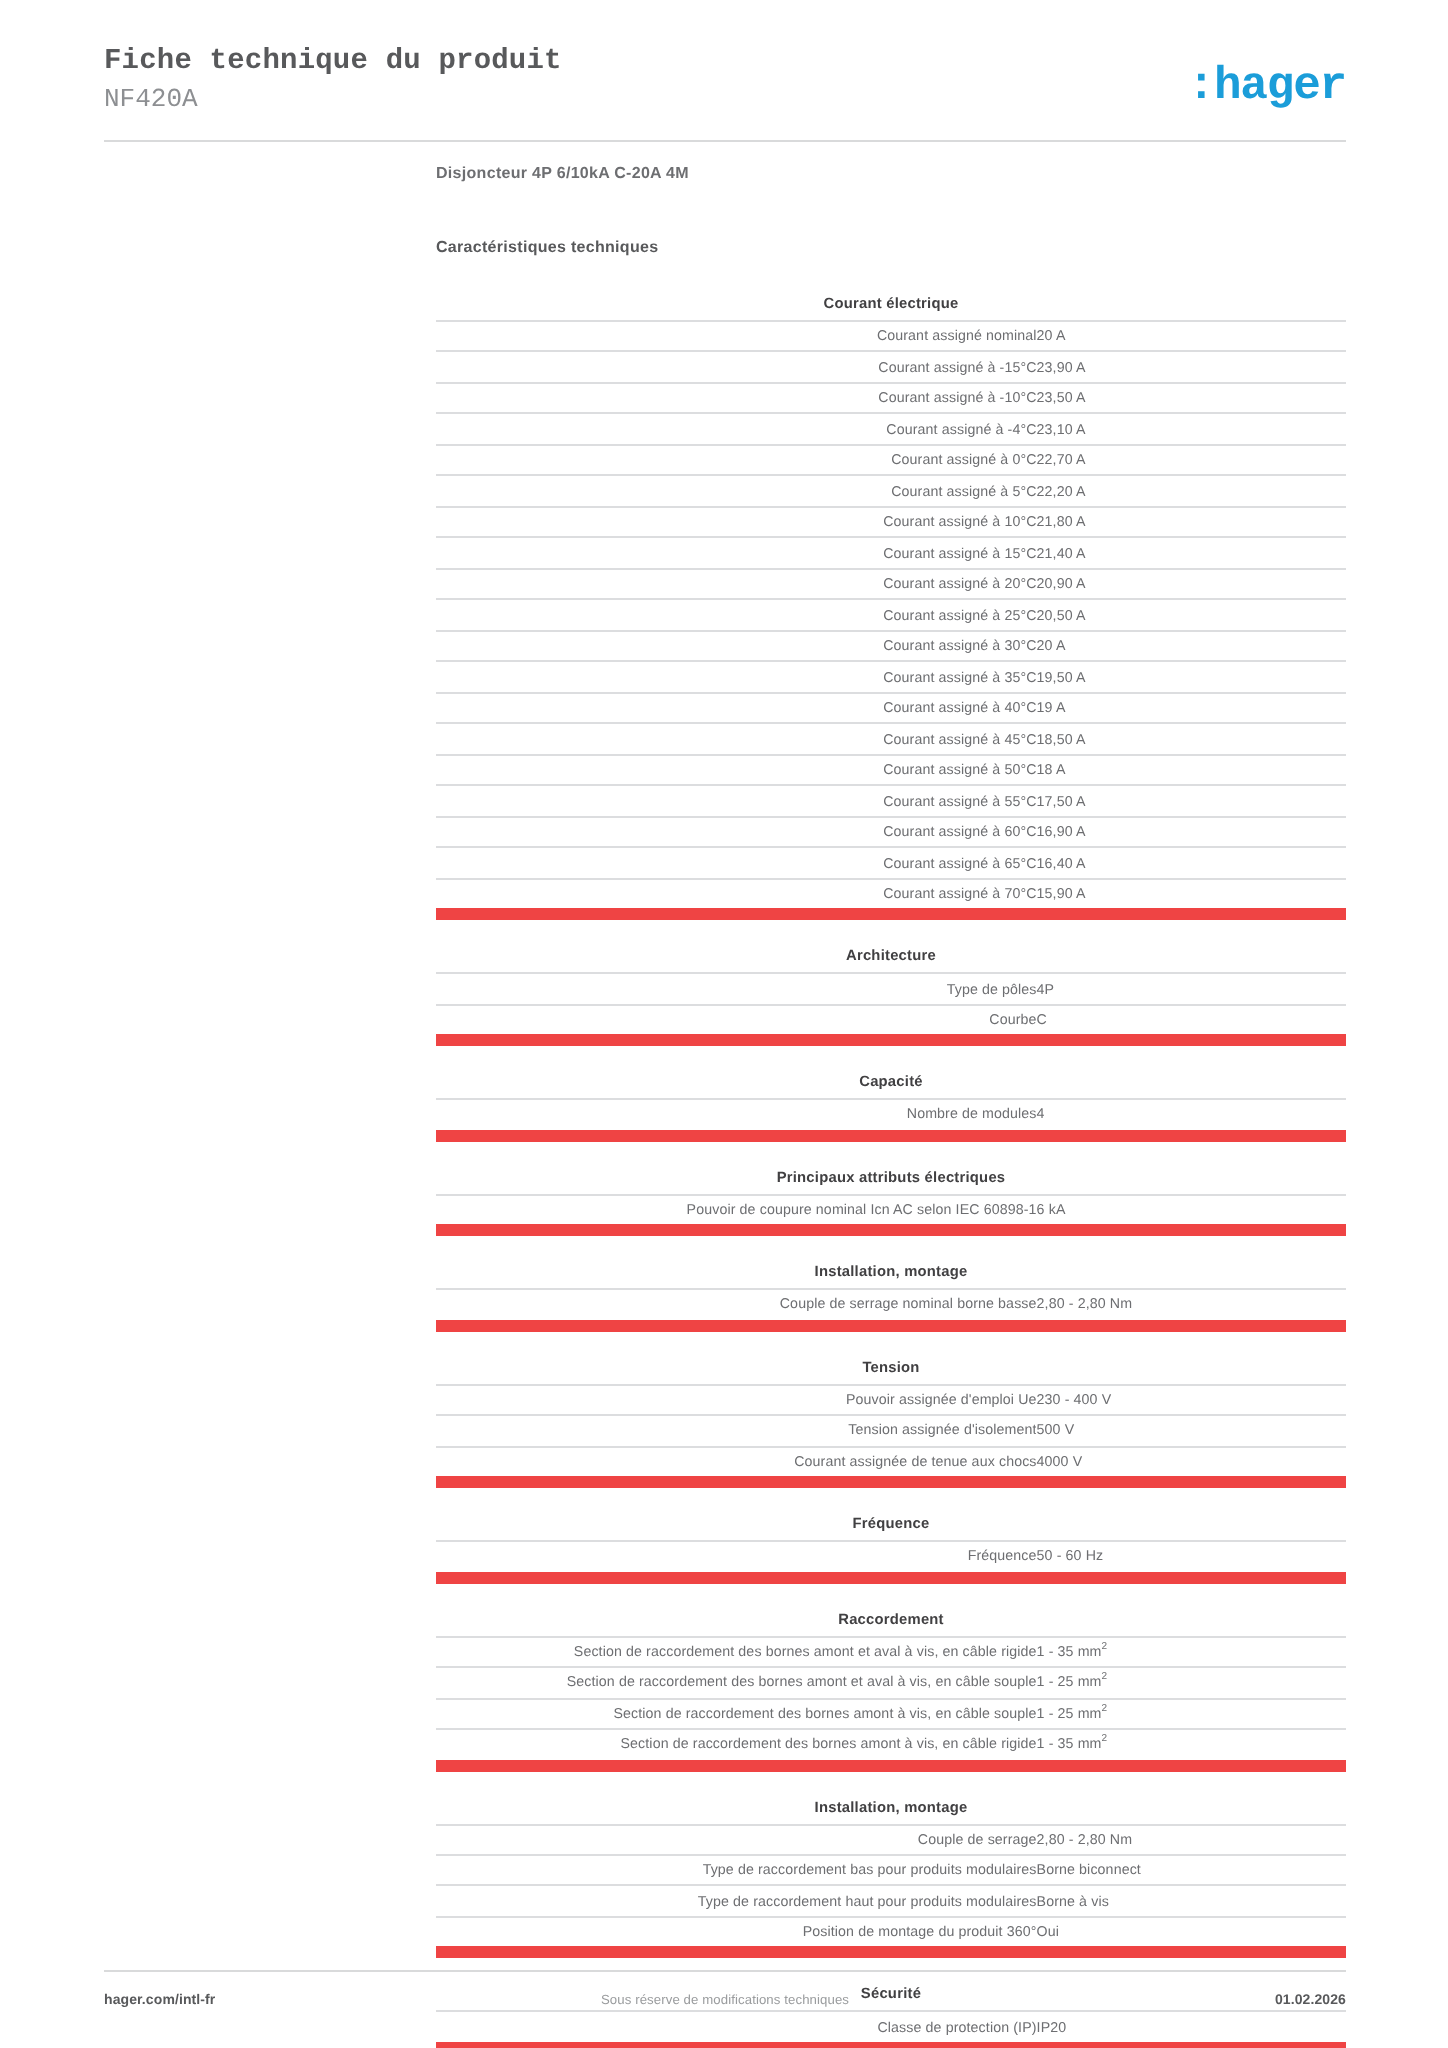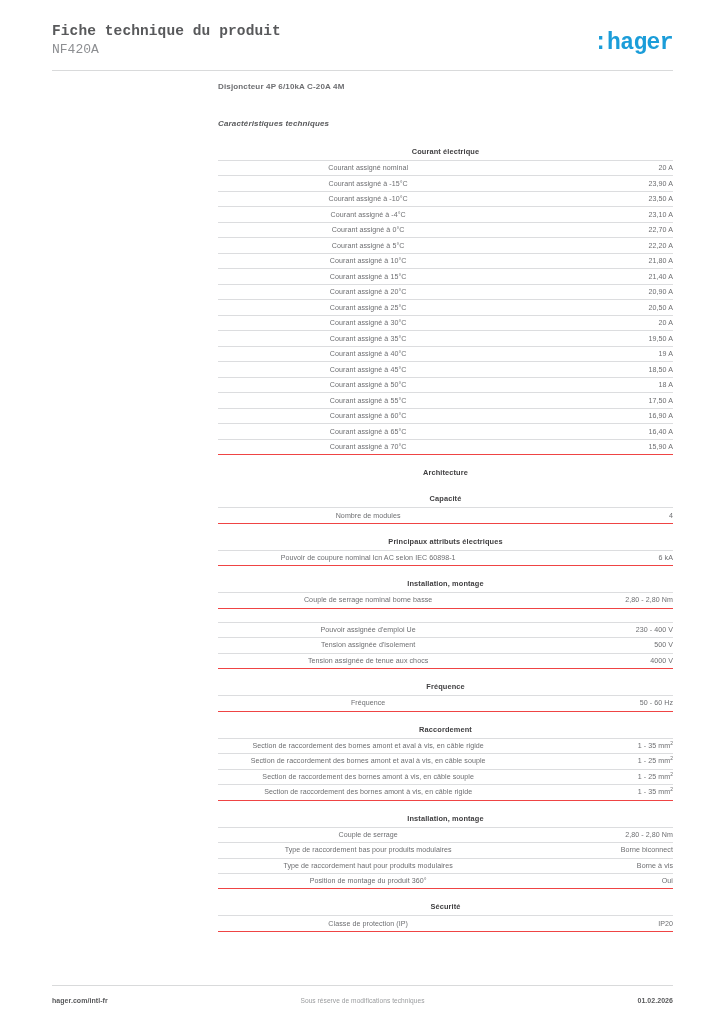--- a/index.html
+++ b/index.html
@@ -88,21 +88,20 @@
     line-height: 11px;
     margin: 0 0 26px 0;
   }
   .specs-title {
     font-size: 8px;
     font-weight: bold;
     color: #58595b;
     letter-spacing: 0.15px;
     line-height: 11px;
     margin: 0 0 18px 0;
-    font-style: italic;
   }
 
   .section {
     margin: 0 0 13px 0;
   }
   .section-heading {
     font-size: 7.4px;
     font-weight: bold;
     color: #414042;
     letter-spacing: 0.12px;
@@ -113,39 +112,39 @@
   }
   .spec-table {
     width: 100%;
     border-collapse: collapse;
     table-layout: fixed;
   }
   .spec-row {
     border-top: 1px solid #dcdddf;
   }
   .spec-row:last-child {
-    border-bottom: 1px solid #ef4444;
+    border-bottom: 6px solid #ef4444;
   }
   .spec-label,
   .spec-value {
     font-size: 7.1px;
     font-weight: normal;
     color: #6d6e71;
     line-height: 10px;
     padding: 2.3px 0 2.2px 0;
     letter-spacing: 0.06px;
     white-space: nowrap;
     overflow: hidden;
   }
   .spec-label {
-    text-align: center;
+    text-align: right;
     width: 66%;
   }
   .spec-value {
-    text-align: right;
+    text-align: left;
     width: 34%;
   }
   .spec-value sup {
     font-size: 5px;
     vertical-align: super;
     line-height: 0;
   }
 
   
   .footer-rule {
@@ -292,20 +291,32 @@
               </tr>
               <tr class="spec-row">
                 <td class="spec-label">Courant assigné à 70°C</td>
                 <td class="spec-value">15,90 A</td>
               </tr>
             </tbody>
           </table>
         </div>
         <div class="section">
           <div class="section-heading">Architecture</div>
+          <table class="spec-table">
+            <tbody>
+              <tr class="spec-row">
+                <td class="spec-label">Type de pôles</td>
+                <td class="spec-value">4P</td>
+              </tr>
+              <tr class="spec-row">
+                <td class="spec-label">Courbe</td>
+                <td class="spec-value">C</td>
+              </tr>
+            </tbody>
+          </table>
         </div>
         <div class="section">
           <div class="section-heading">Capacité</div>
           <table class="spec-table">
             <tbody>
               <tr class="spec-row">
                 <td class="spec-label">Nombre de modules</td>
                 <td class="spec-value">4</td>
               </tr>
             </tbody>
@@ -327,32 +338,33 @@
           <table class="spec-table">
             <tbody>
               <tr class="spec-row">
                 <td class="spec-label">Couple de serrage nominal borne basse</td>
                 <td class="spec-value">2,80 - 2,80 Nm</td>
               </tr>
             </tbody>
           </table>
         </div>
         <div class="section">
+          <div class="section-heading">Tension</div>
           <table class="spec-table">
             <tbody>
               <tr class="spec-row">
                 <td class="spec-label">Pouvoir assignée d'emploi Ue</td>
                 <td class="spec-value">230 - 400 V</td>
               </tr>
               <tr class="spec-row">
                 <td class="spec-label">Tension assignée d'isolement</td>
                 <td class="spec-value">500 V</td>
               </tr>
               <tr class="spec-row">
-                <td class="spec-label">Tension assignée de tenue aux chocs</td>
+                <td class="spec-label">Courant assignée de tenue aux chocs</td>
                 <td class="spec-value">4000 V</td>
               </tr>
             </tbody>
           </table>
         </div>
         <div class="section">
           <div class="section-heading">Fréquence</div>
           <table class="spec-table">
             <tbody>
               <tr class="spec-row">

